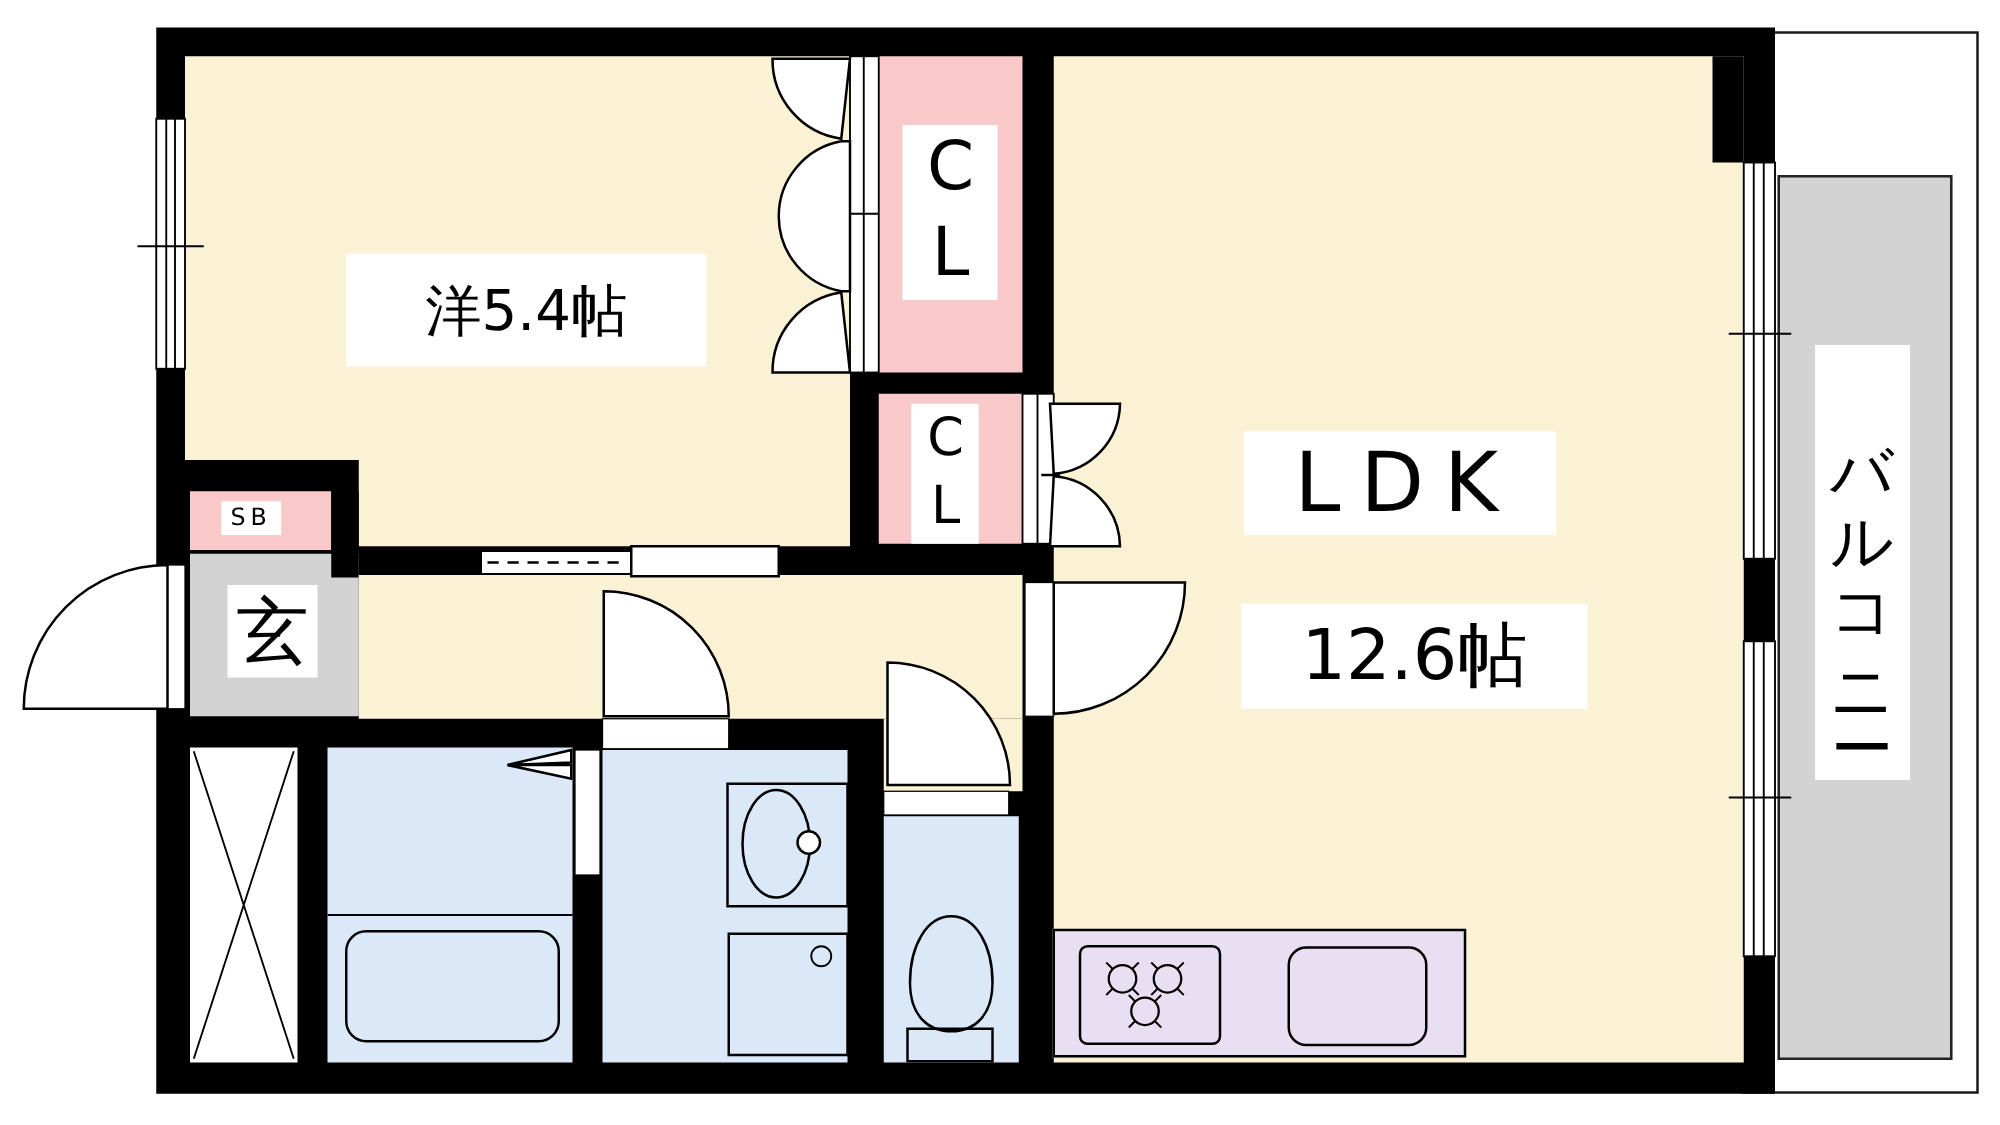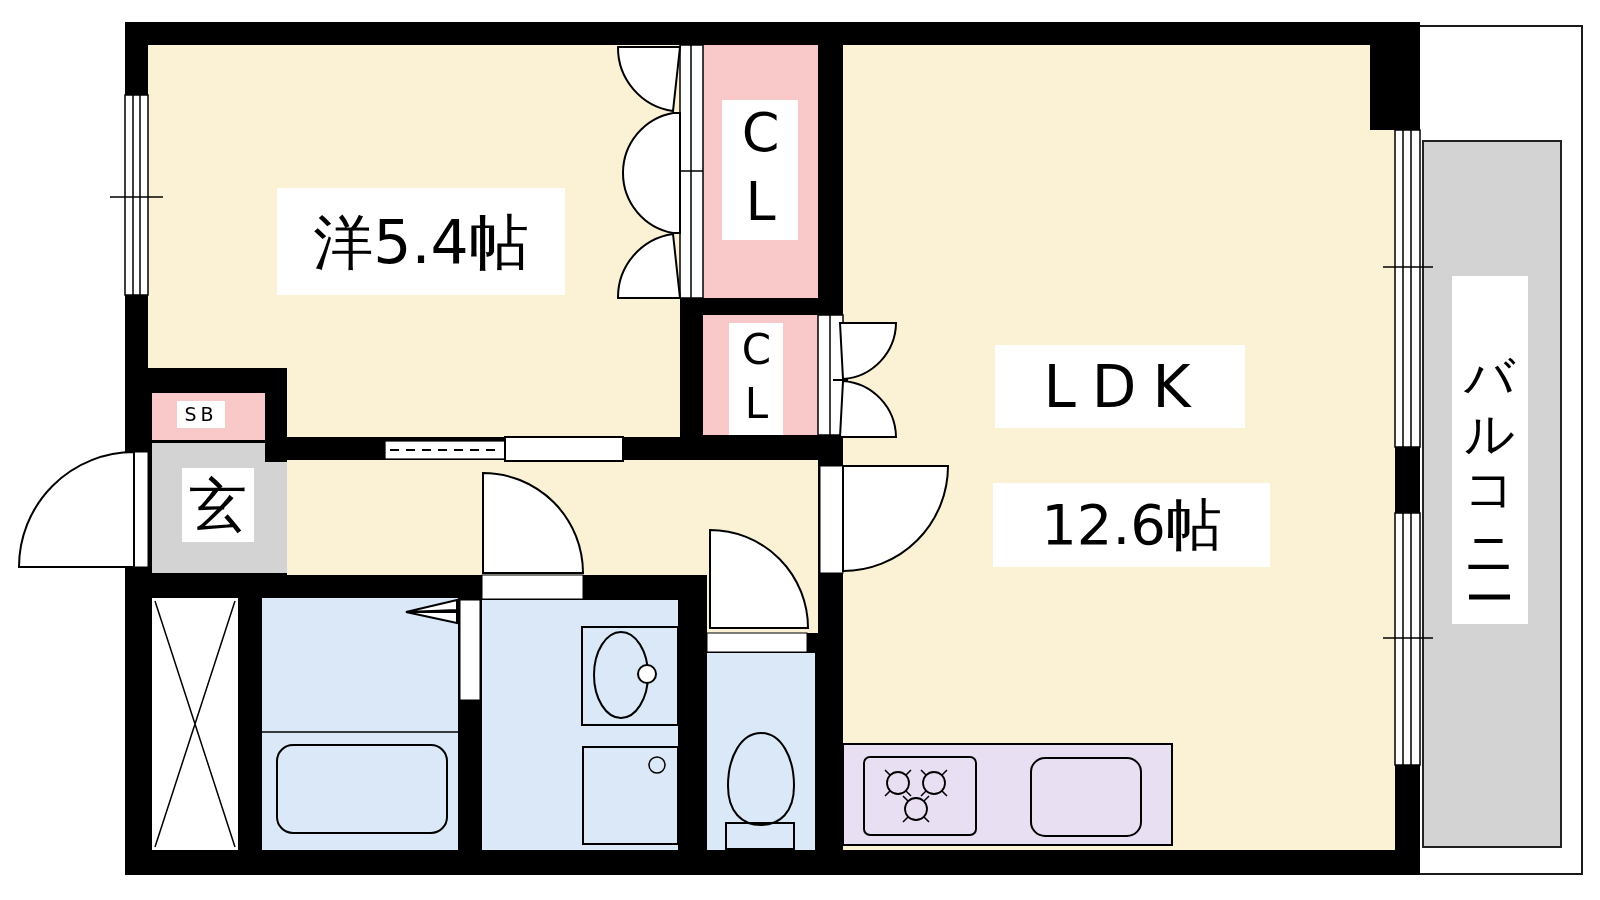--- a/index.html
+++ b/index.html
@@ -145,27 +145,27 @@
       <rect x="864" y="757" width="112" height="78" rx="6" class="thick"></rect>
       <use href="#burner" x="898" y="783"></use>
       <use href="#burner" x="934" y="783"></use>
       <use href="#burner" x="916" y="809"></use>
     </g>
     <g>
       <rect x="1031" y="758" width="110" height="78" rx="14" class="thick"></rect>
     </g>
   </svg>
 
-  <div class="lbl" style="left:277px;top:188px;width:288px;height:107px;font-size:60px;">洋5.4帖</div>
+  <div class="lbl" style="left:277px;top:203px;width:288px;height:90px;font-size:45px;">洋5.4帖</div>
 
   <div class="lbl vert" style="left:722px;top:100px;width:76px;height:140px;font-size:54px;letter-spacing:6px;">CL</div>
 
   <div class="lbl vert" style="left:729px;top:323px;width:54px;height:112px;font-size:42px;letter-spacing:5px;">CL</div>
 
-  <div class="lbl" style="left:995px;top:345px;width:250px;height:83px;font-size:58px;letter-spacing:16px;padding-left:10px;box-sizing:border-box;">LDK</div>
+  <div class="lbl" style="left:995px;top:345px;width:250px;height:83px;font-size:66px;letter-spacing:16px;padding-left:10px;box-sizing:border-box;">LDK</div>
 
   <div class="lbl" style="left:993px;top:483px;width:277px;height:84px;font-size:56px;">12.6帖</div>
 
   <div class="lbl" style="left:182px;top:468px;width:72px;height:74px;font-size:58px;">玄</div>
 
   <div class="lbl" style="left:177px;top:401px;width:48px;height:27px;font-size:19px;letter-spacing:4px;">SB</div>
 
   <div class="lbl vert" style="left:1452px;top:276px;width:76px;height:348px;font-size:50px;letter-spacing:6px;">バルコニー</div>
 
 </div>

